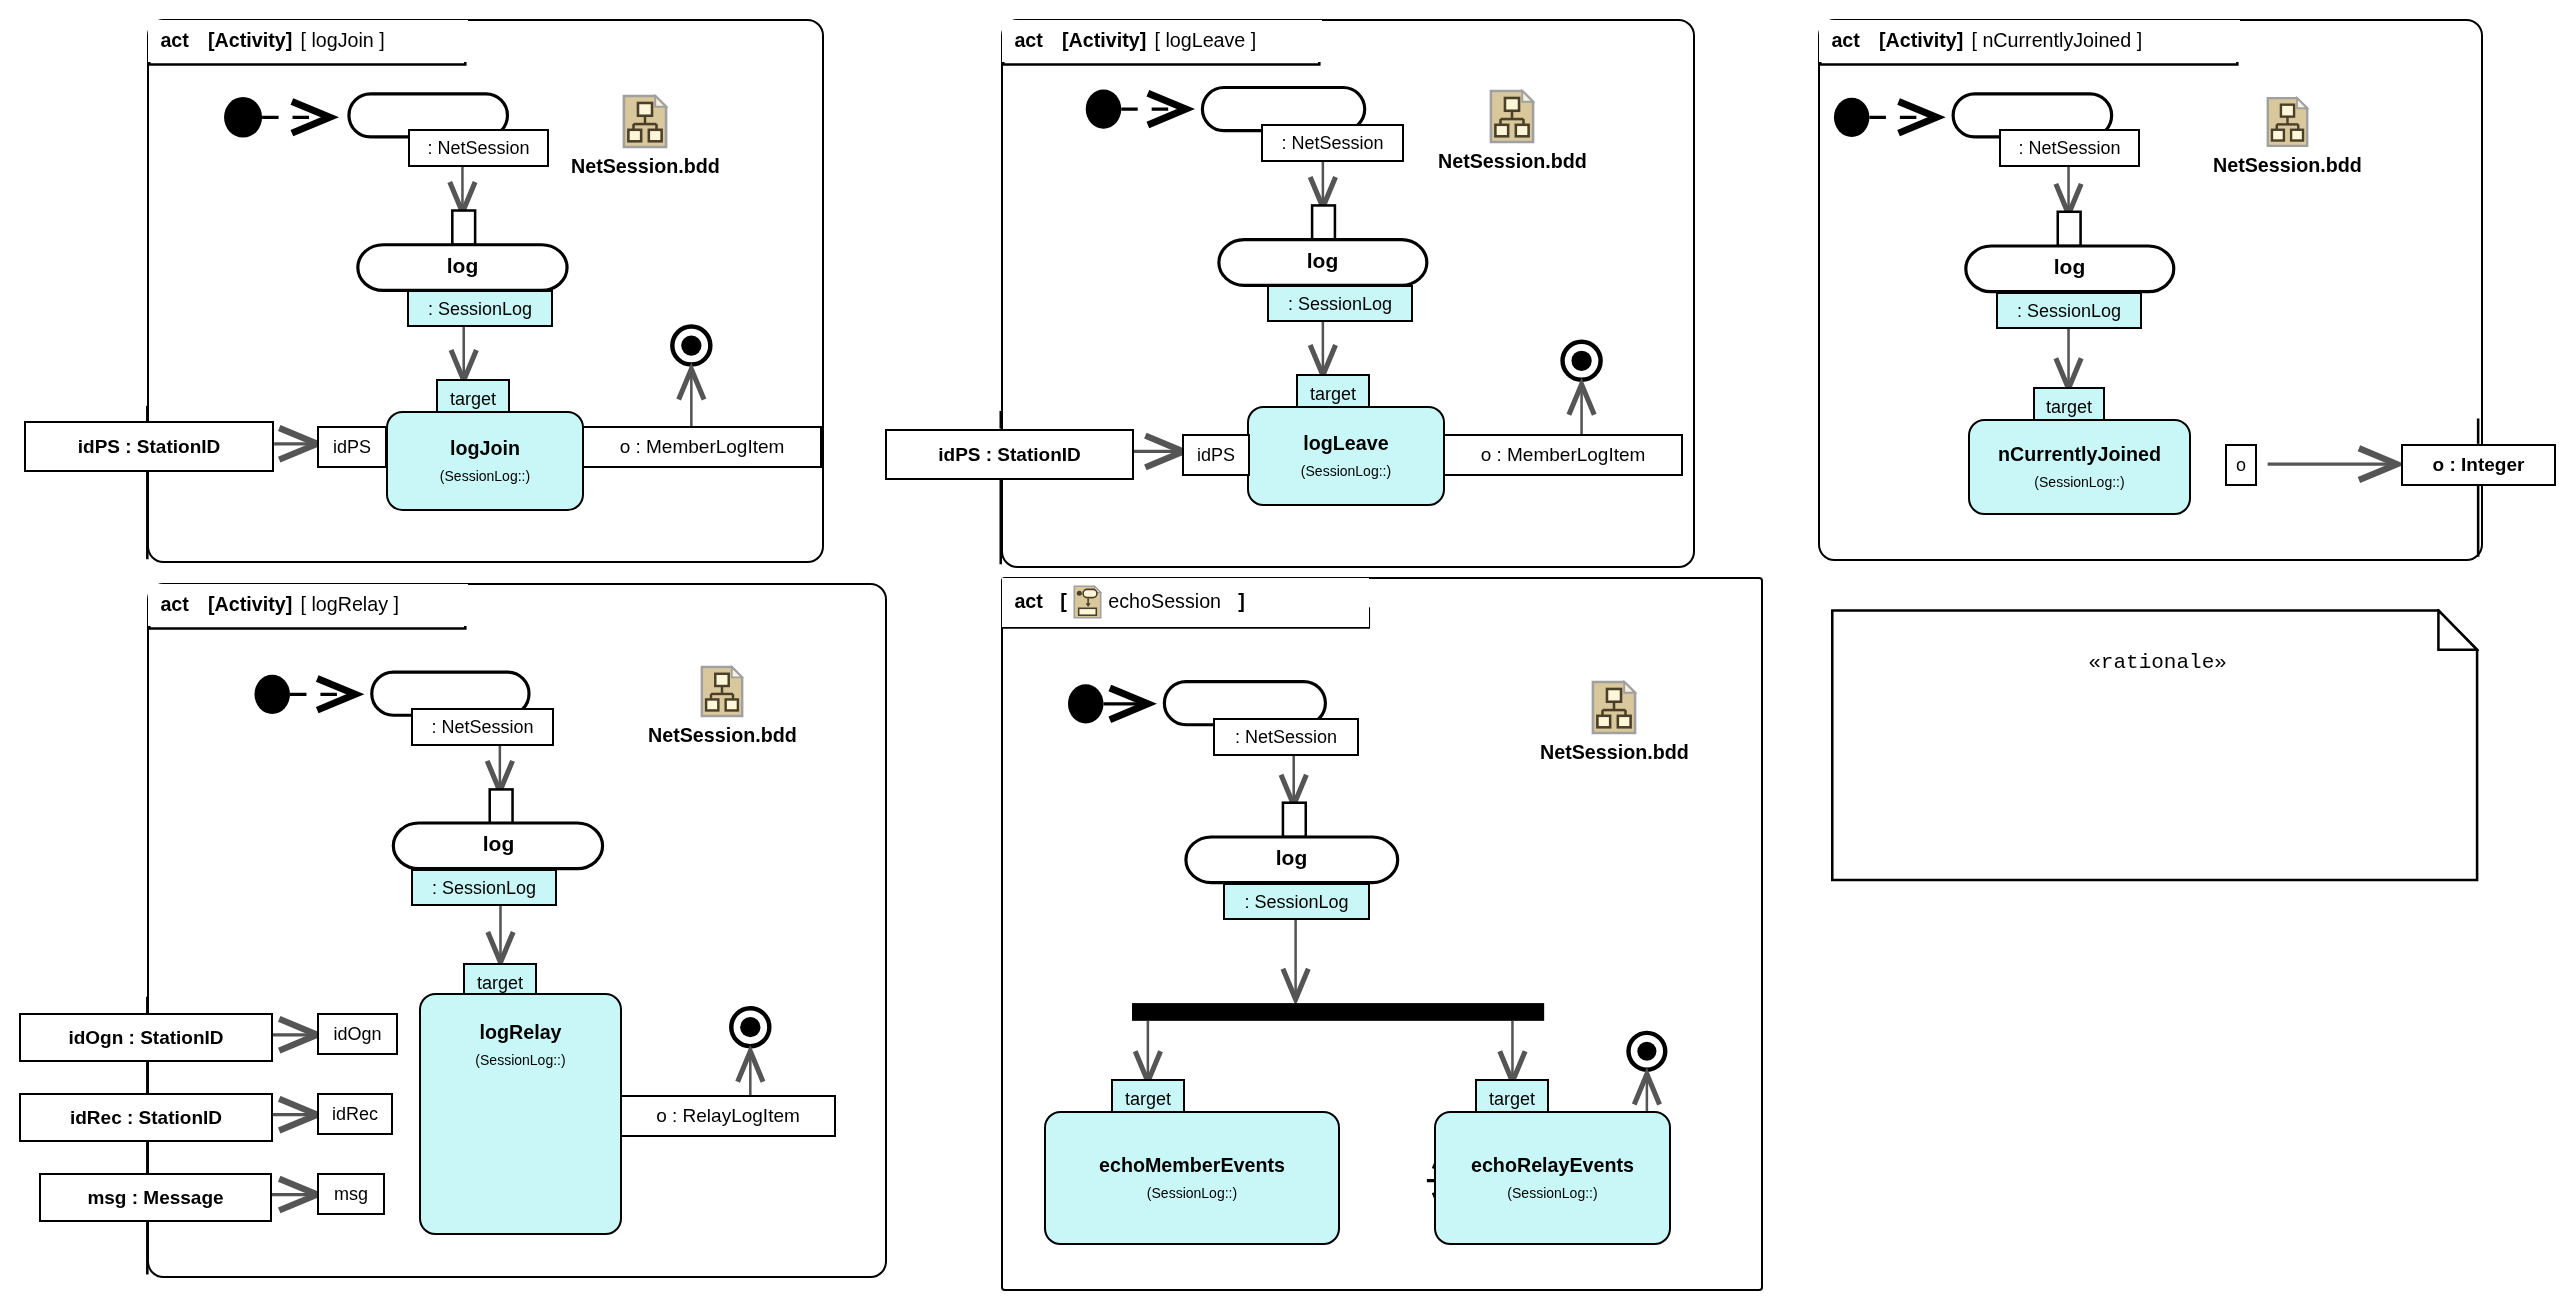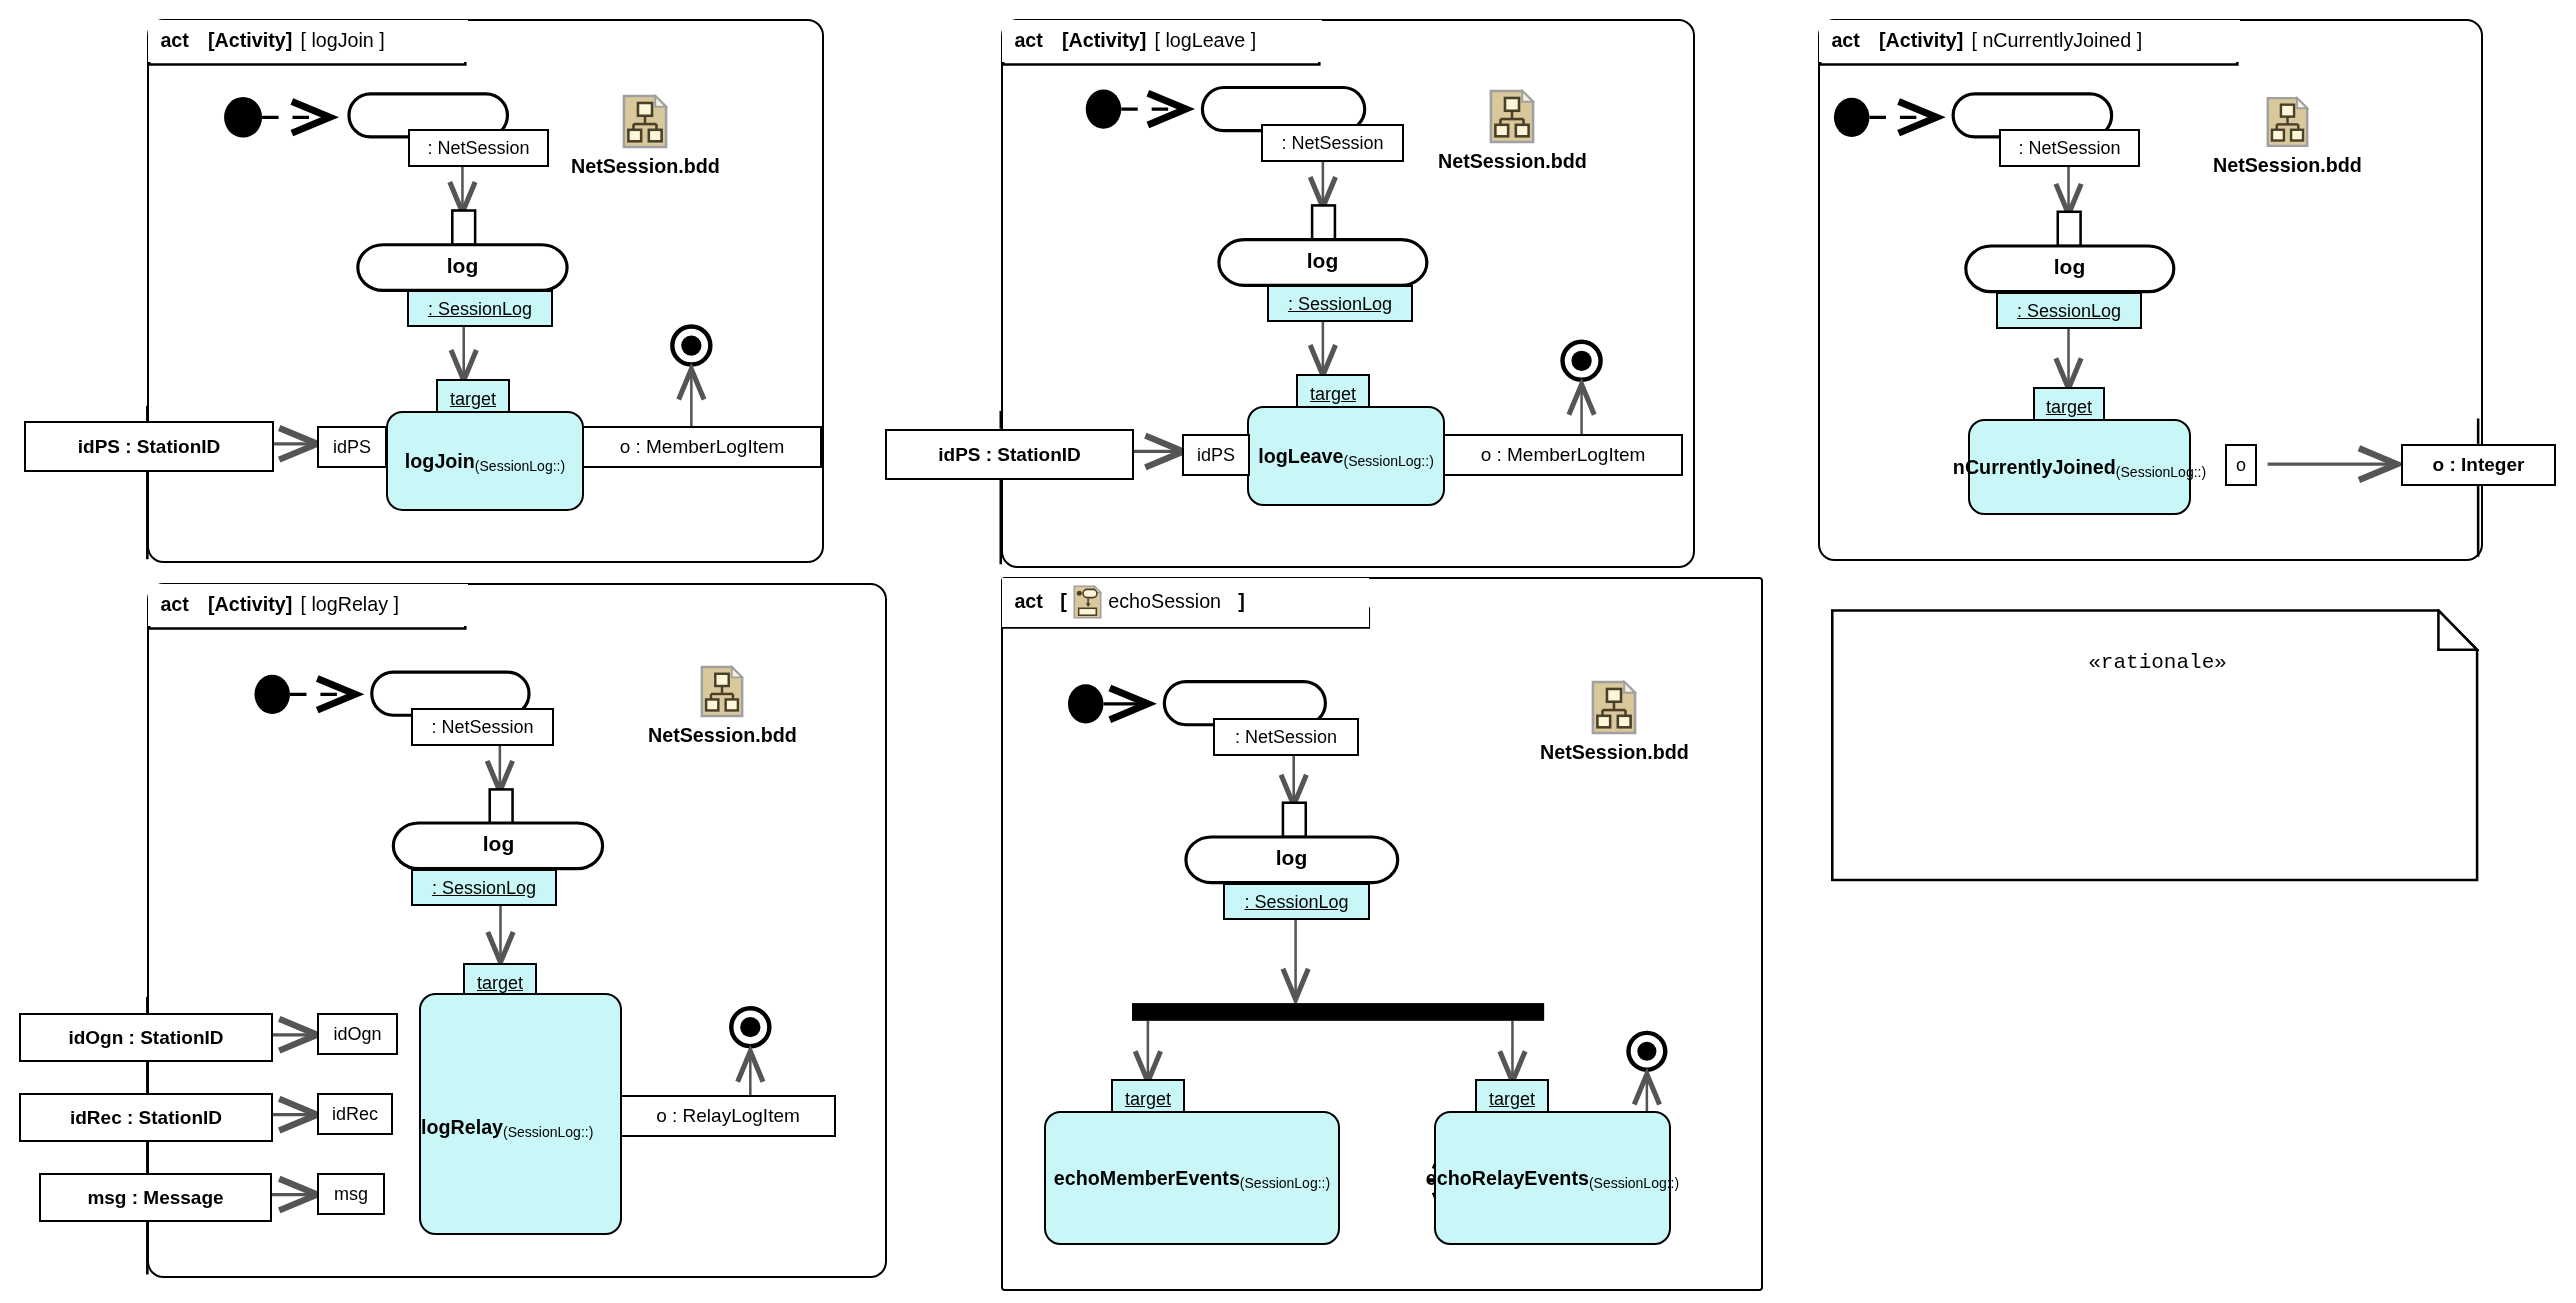--- a/index.html
+++ b/index.html
@@ -21,33 +21,33 @@
   .frame-hdr .nm{font-weight:normal;}
   
   .hdr-svg{position:absolute;left:-1.3px;top:-1.3px;overflow:visible;}
   
   .abs{position:absolute;box-sizing:border-box;}
   
   .init-node{border-radius:50%;background:#000;}
   
   .action{
     border:2.2px solid #000;border-radius:14px;background:#fff;
-    display:flex;flex-direction:row;align-items:center;justify-content:center;
+    display:flex;flex-direction:column;align-items:center;justify-content:center;
     text-align:center;box-sizing:border-box;
   }
   .action.cyan{background:#c9f7f7;border-radius:16.5px;}
   .action .ttl{font-weight:bold;font-size:19.7px;line-height:1.05;}
   .action .sub{font-weight:normal;font-size:14px;line-height:1.05;margin-top:10px;}
   
   .pin{
     border:2.2px solid #000;background:#fff;box-sizing:border-box;
     display:flex;align-items:center;justify-content:center;
     font-size:18px;line-height:1;white-space:nowrap;padding:0 3.8px;
   }
-  .pin.cyan{background:#c9f7f7;text-decoration:underline;}
+  .pin.cyan{background:#c9f7f7;}
   
   .objbox{
     border:2.2px solid #000;background:#fff;box-sizing:border-box;
     display:flex;align-items:center;justify-content:center;
     font-size:19px;white-space:nowrap;
   }
   .objbox.bold{font-weight:bold;}
   
   .note{position:absolute;box-sizing:border-box;}
   .note-txt{

